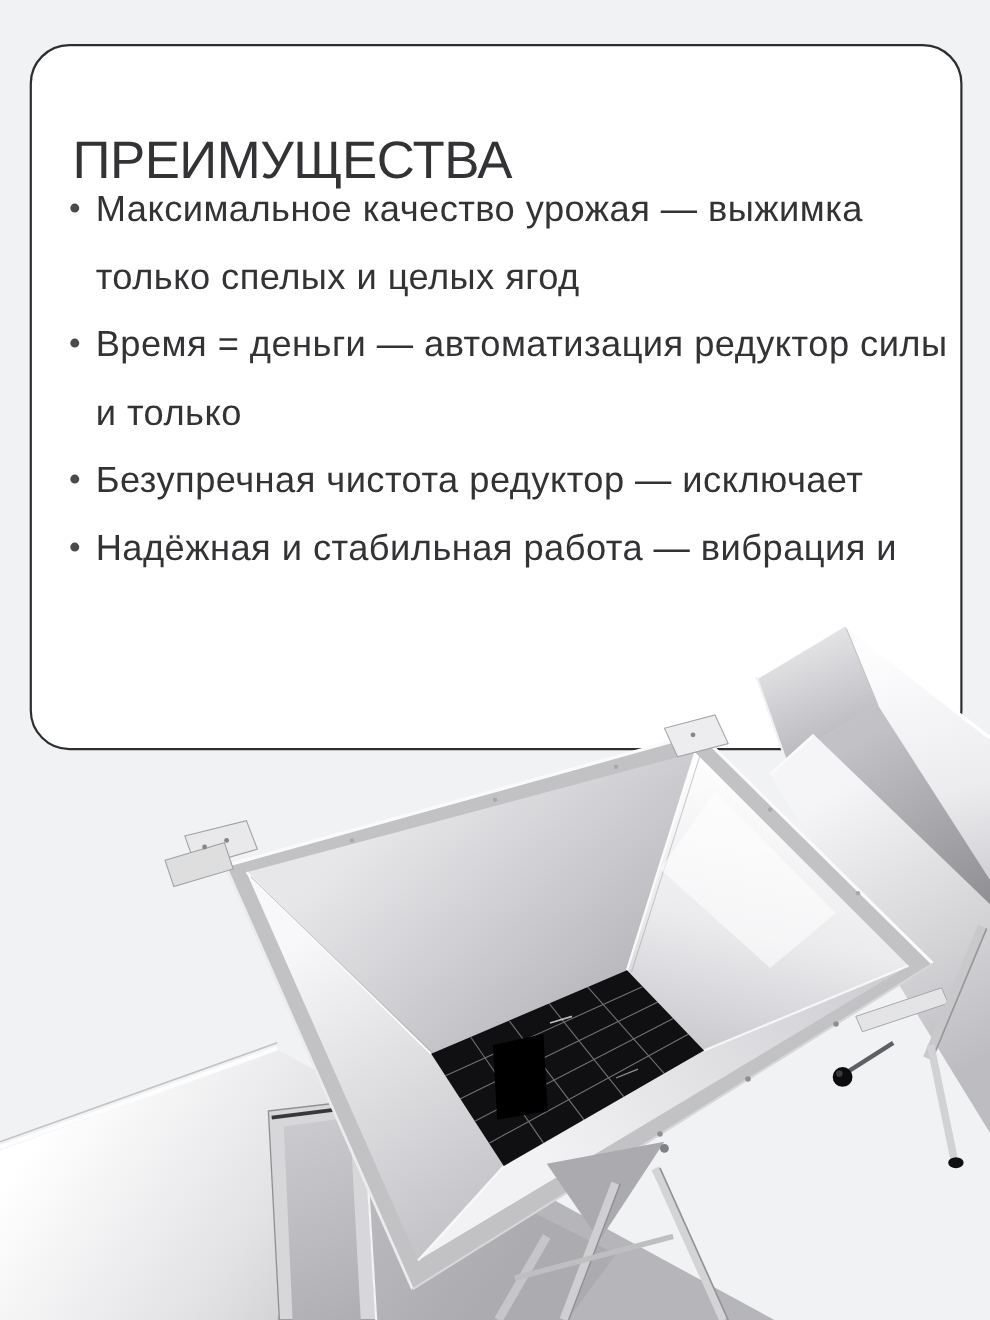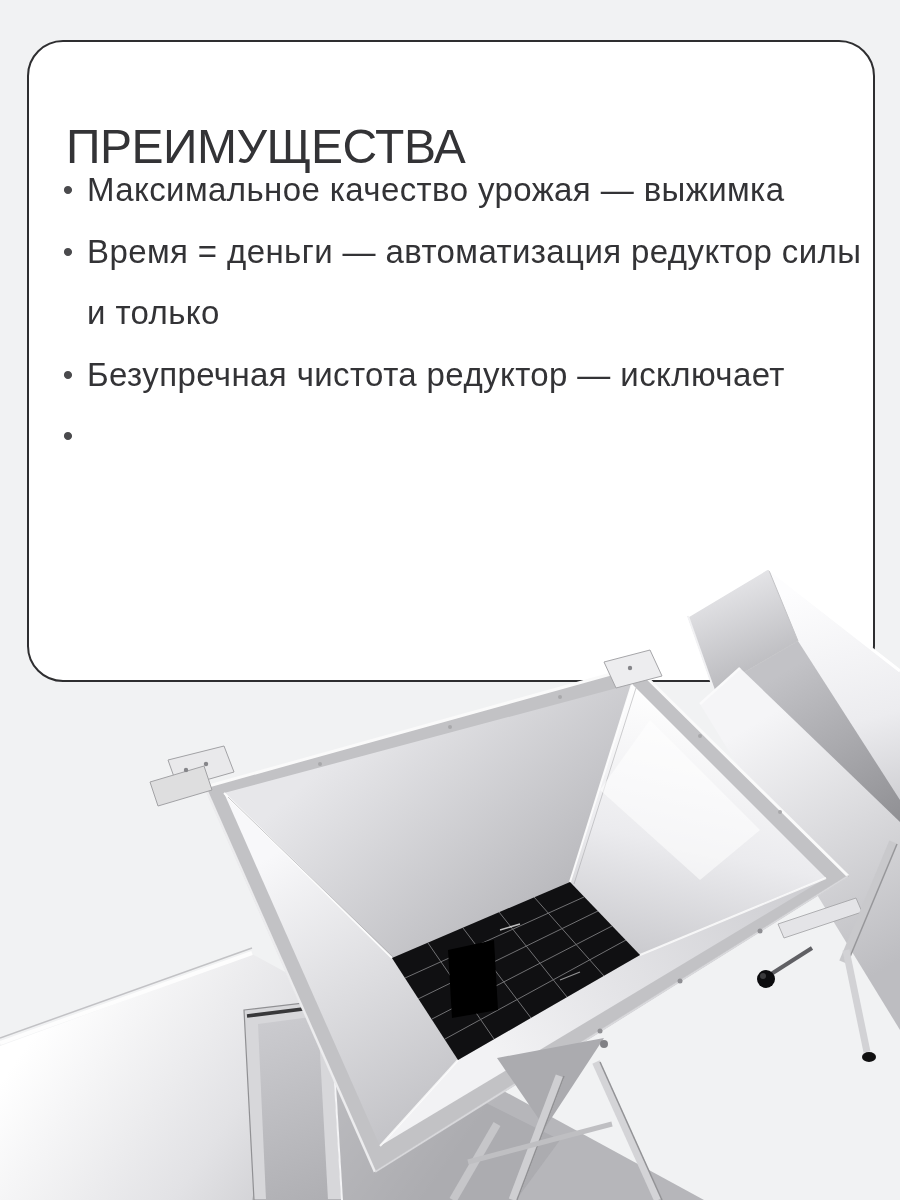--- a/index.html
+++ b/index.html
@@ -39,38 +39,40 @@
 </head>
 <body>
 
 <section class="card">
   <h1 class="card-title">ПРЕИМУЩЕСТВА</h1>
   <ul class="adv-list">
     <li class="adv-item">
       <span class="adv-dot">•</span>
       <span class="adv-lines">
         <span class="adv-line">Максимальное качество урожая — выжимка</span>
+        <span class="adv-line">только спелых и целых ягод</span>
       </span>
     </li>
     <li class="adv-item">
       <span class="adv-dot">•</span>
       <span class="adv-lines">
         <span class="adv-line">Время = деньги — автоматизация редуктор силы</span>
         <span class="adv-line">и только</span>
       </span>
     </li>
     <li class="adv-item">
       <span class="adv-dot">•</span>
       <span class="adv-lines">
         <span class="adv-line">Безупречная чистота редуктор — исключает</span>
       </span>
     </li>
     <li class="adv-item">
       <span class="adv-dot">•</span>
       <span class="adv-lines">
+        <span class="adv-line">Надёжная и стабильная работа — вибрация и</span>
       </span>
     </li>
   </ul>
 </section>
 
 <svg class="photo" viewBox="0 560 900 640" xmlns="http://www.w3.org/2000/svg" aria-hidden="true">
   <defs>
     <linearGradient id="gTroughBack" gradientUnits="userSpaceOnUse" x1="800" y1="590" x2="870" y2="840">
       <stop offset="0" stop-color="#fdfdfe"></stop>
         <stop offset="0.55" stop-color="#ececef"></stop>

